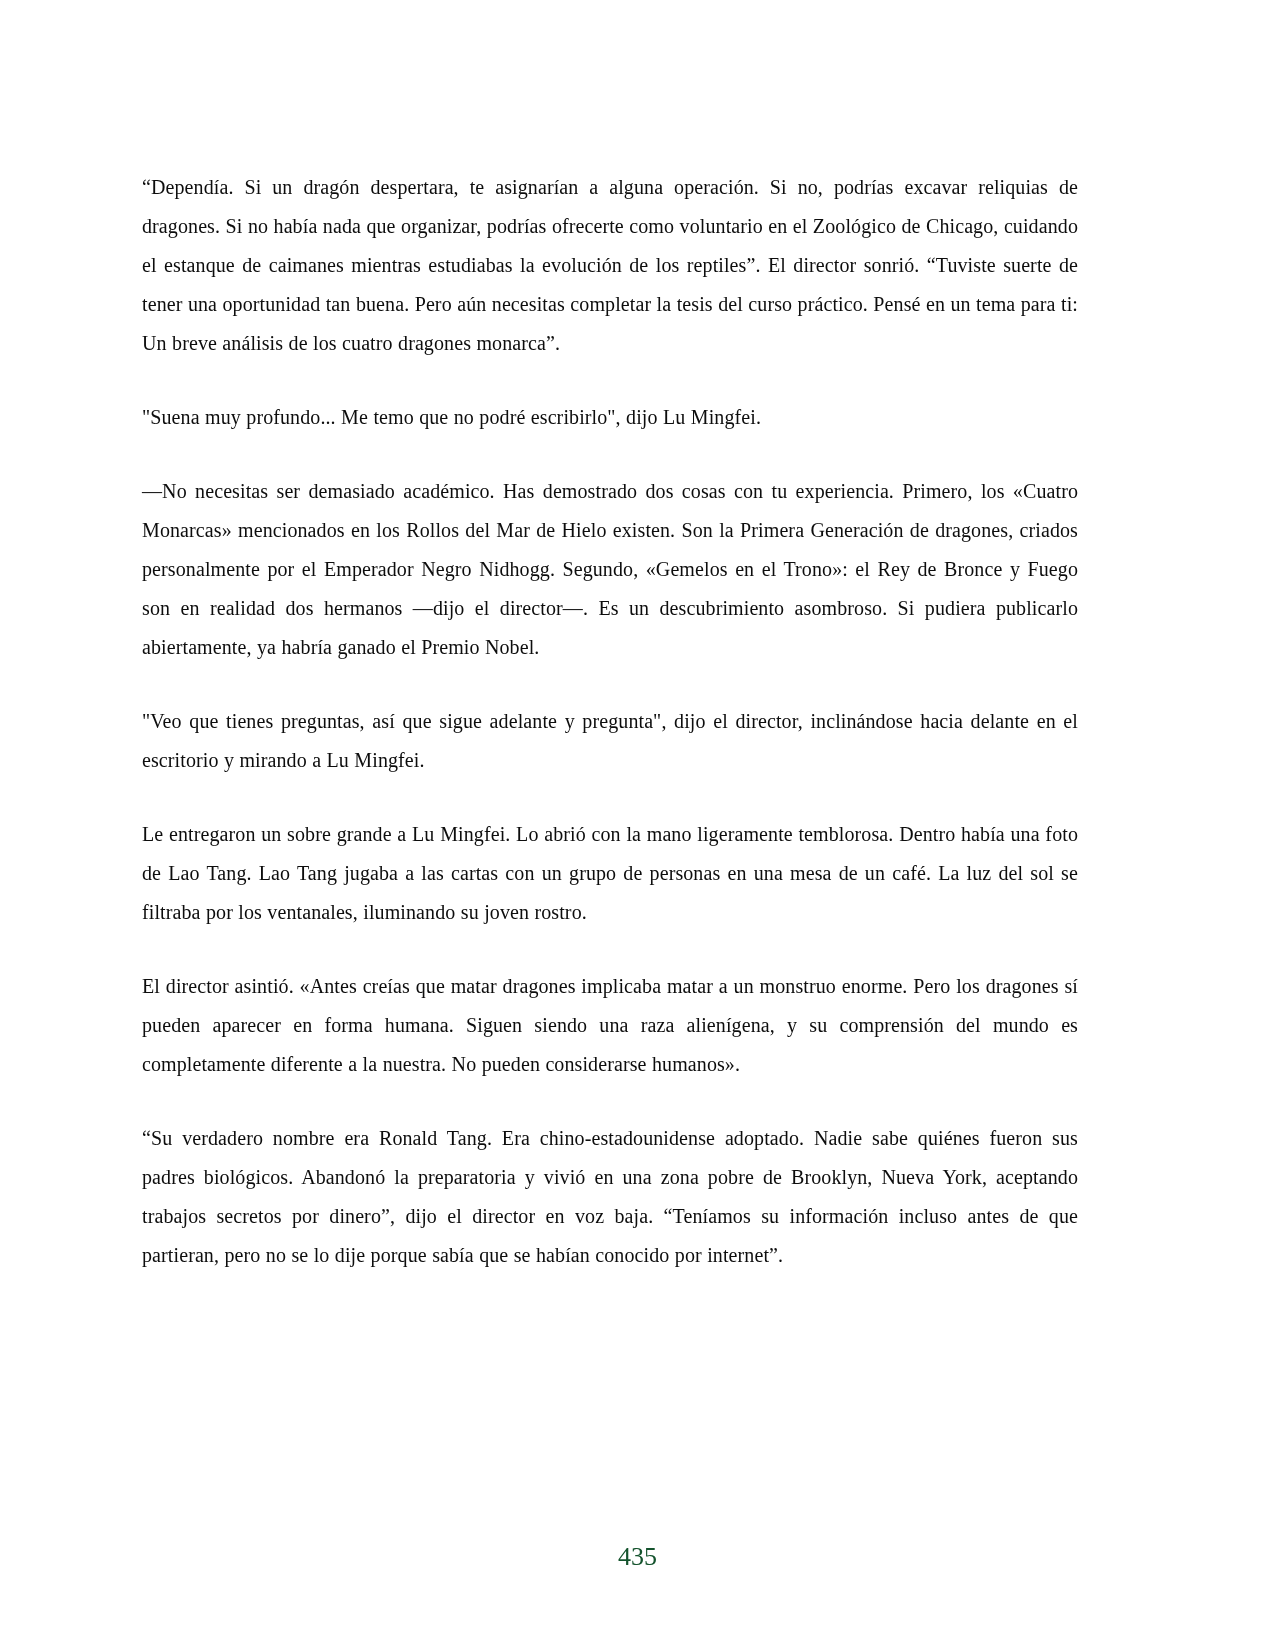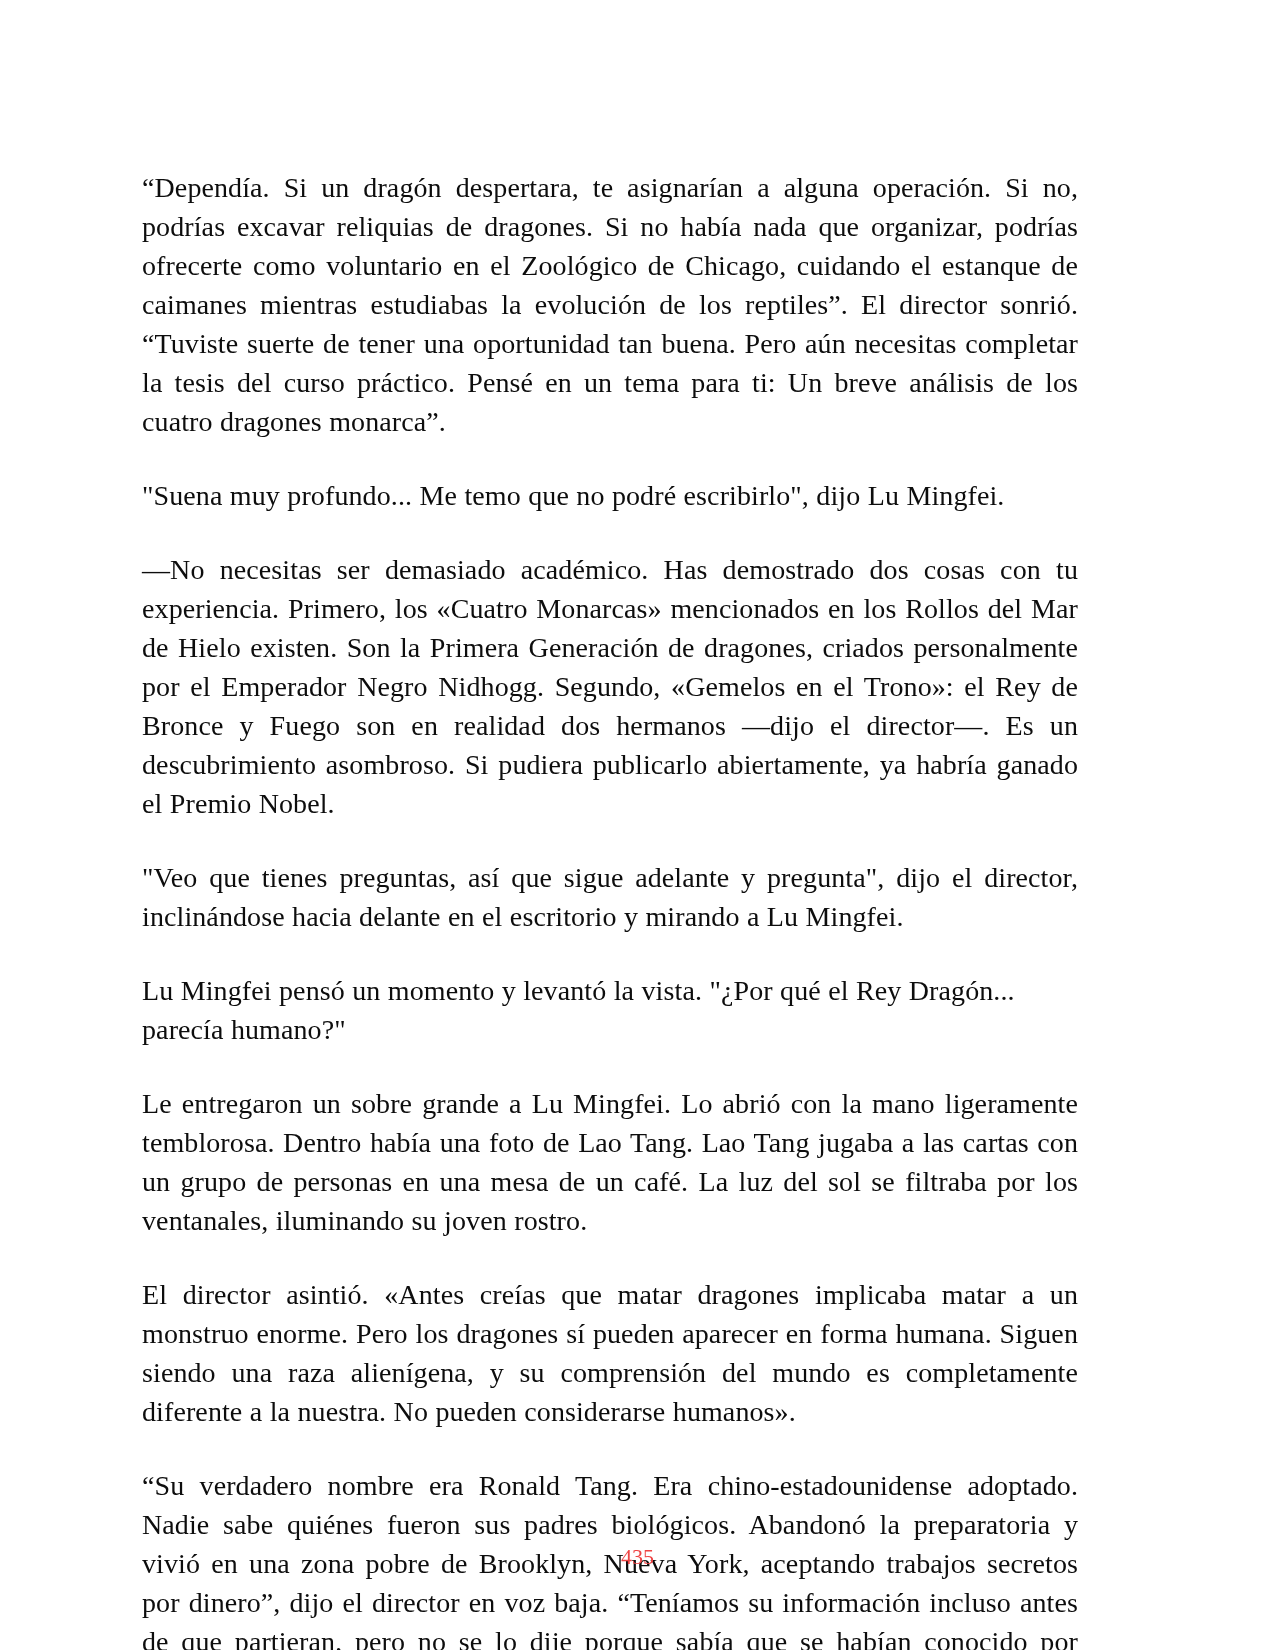--- a/index.html
+++ b/index.html
@@ -18,58 +18,57 @@
     color: #0d0d0d;
   }
   .content {
     position: absolute;
     left: 142px;
     top: 168px;
     width: 936px;
   }
   .para {
     margin: 0 0 35px 0;
-    font-size: 28px;
+    font-size: 20px;
     line-height: 39px;
     text-align: justify;
     text-justify: inter-word;
     letter-spacing: 0.1px;
     word-spacing: 0.3px;
     hyphens: none;
   }
   .para:last-child {
     margin-bottom: 0;
   }
   
   .para.nostretch {
     text-align: left;
   }
   .page-number {
     position: absolute;
     left: 0;
     right: 0;
     top: 1544px;
     text-align: center;
-    font-size: 22px;
+    font-size: 26px;
     line-height: 26px;
     font-family: "Liberation Serif", "DejaVu Serif", serif;
-    color: #ef4444;
+    color: #14532d;
   }
 </style>
 </head>
 <body>
 
 <div class="page">
 
   <div class="content">
     <p class="para">“Dependía. Si un dragón despertara, te asignarían a alguna operación. Si no, podrías excavar reliquias de dragones. Si no había nada que organizar, podrías ofrecerte como voluntario en el Zoológico de Chicago, cuidando el estanque de caimanes mientras estudiabas la evolución de los reptiles”. El director sonrió. “Tuviste suerte de tener una oportunidad tan buena. Pero aún necesitas completar la tesis del curso práctico. Pensé en un tema para ti: Un breve análisis de los cuatro dragones monarca”.</p>
     <p class="para nostretch">"Suena muy profundo... Me temo que no podré escribirlo", dijo Lu Mingfei.</p>
     <p class="para">—No necesitas ser demasiado académico. Has demostrado dos cosas con tu experiencia. Primero, los «Cuatro Monarcas» mencionados en los Rollos del Mar de Hielo existen. Son la Primera Generación de dragones, criados personalmente por el Emperador Negro Nidhogg. Segundo, «Gemelos en el Trono»: el Rey de Bronce y Fuego son en realidad dos hermanos —dijo el director—. Es un descubrimiento asombroso. Si pudiera publicarlo abiertamente, ya habría ganado el Premio Nobel.</p>
     <p class="para">"Veo que tienes preguntas, así que sigue adelante y pregunta", dijo el director, inclinándose hacia delante en el escritorio y mirando a Lu Mingfei.</p>
-    <p class="para nostretch">Lu Mingfei pensó un momento y levantó la vista. "¿Por qué el Rey Dragón... parecía humano?"</p>
     <p class="para">Le entregaron un sobre grande a Lu Mingfei. Lo abrió con la mano ligeramente temblorosa. Dentro había una foto de Lao Tang. Lao Tang jugaba a las cartas con un grupo de personas en una mesa de un café. La luz del sol se filtraba por los ventanales, iluminando su joven rostro.</p>
     <p class="para">El director asintió. «Antes creías que matar dragones implicaba matar a un monstruo enorme. Pero los dragones sí pueden aparecer en forma humana. Siguen siendo una raza alienígena, y su comprensión del mundo es completamente diferente a la nuestra. No pueden considerarse humanos».</p>
     <p class="para">“Su verdadero nombre era Ronald Tang. Era chino-estadounidense adoptado. Nadie sabe quiénes fueron sus padres biológicos. Abandonó la preparatoria y vivió en una zona pobre de Brooklyn, Nueva York, aceptando trabajos secretos por dinero”, dijo el director en voz baja. “Teníamos su información incluso antes de que partieran, pero no se lo dije porque sabía que se habían conocido por internet”.</p>
   </div>
 
   <div class="page-number">435</div>
 
 </div>
 
 </body></html>

